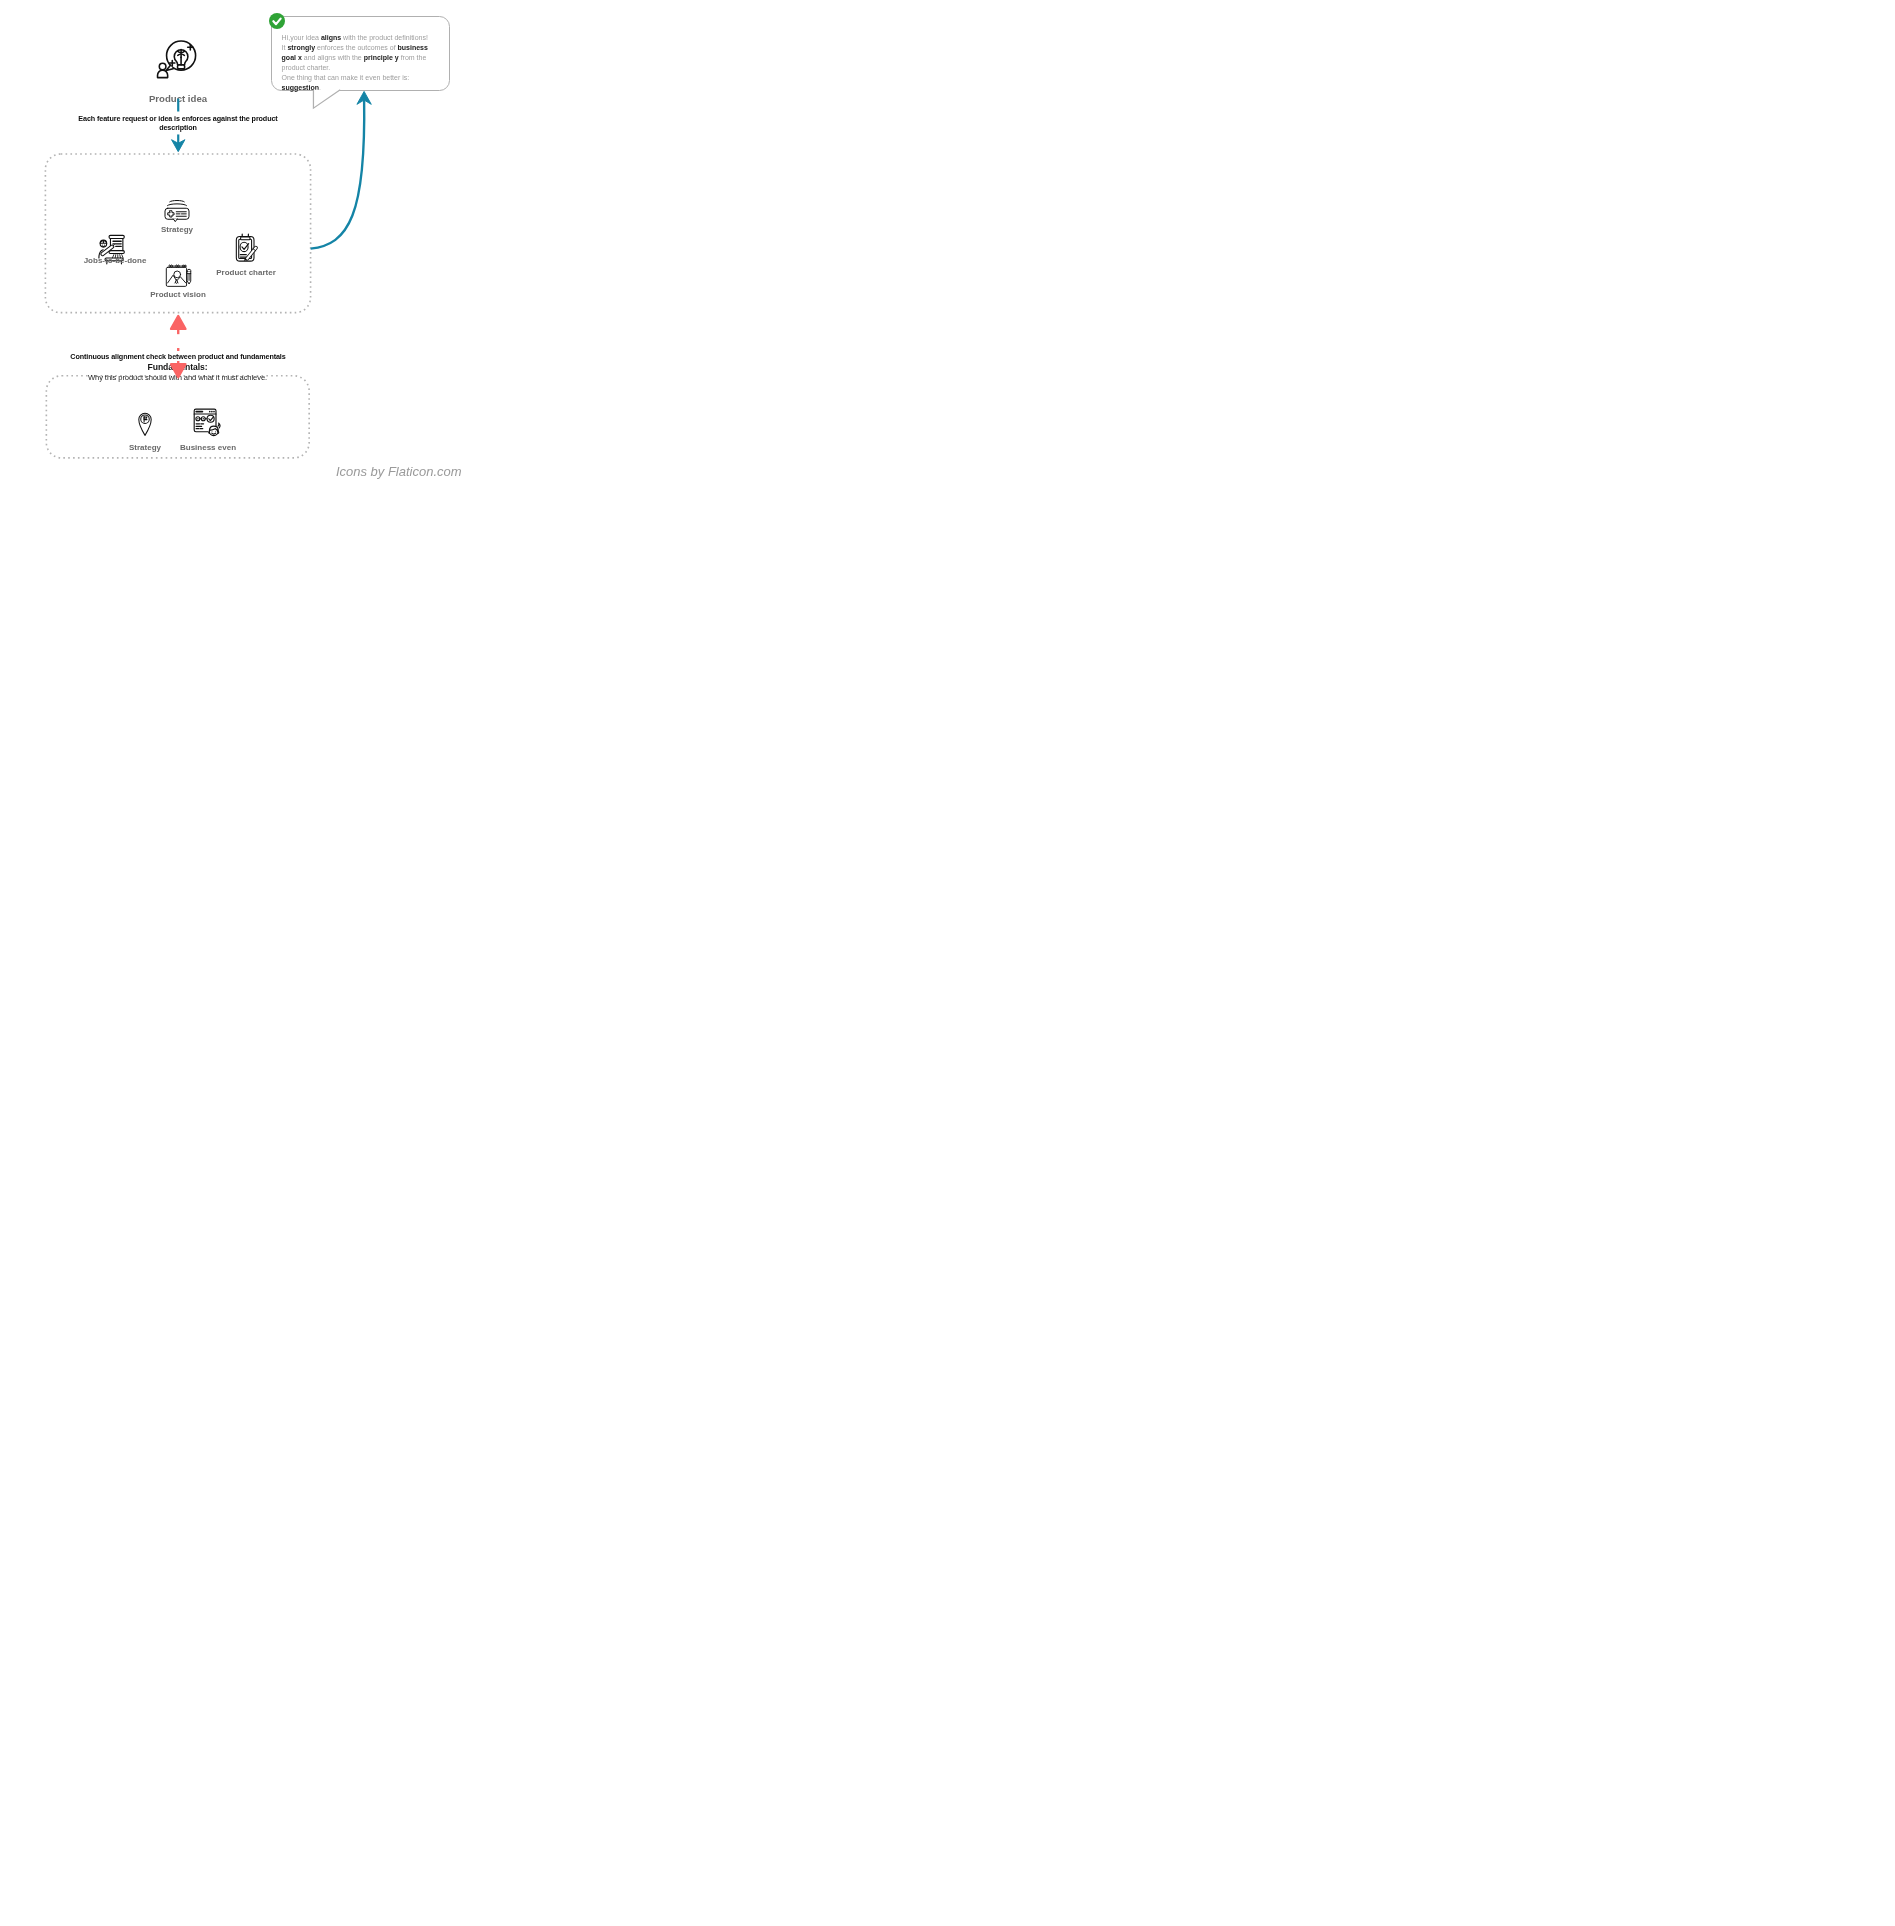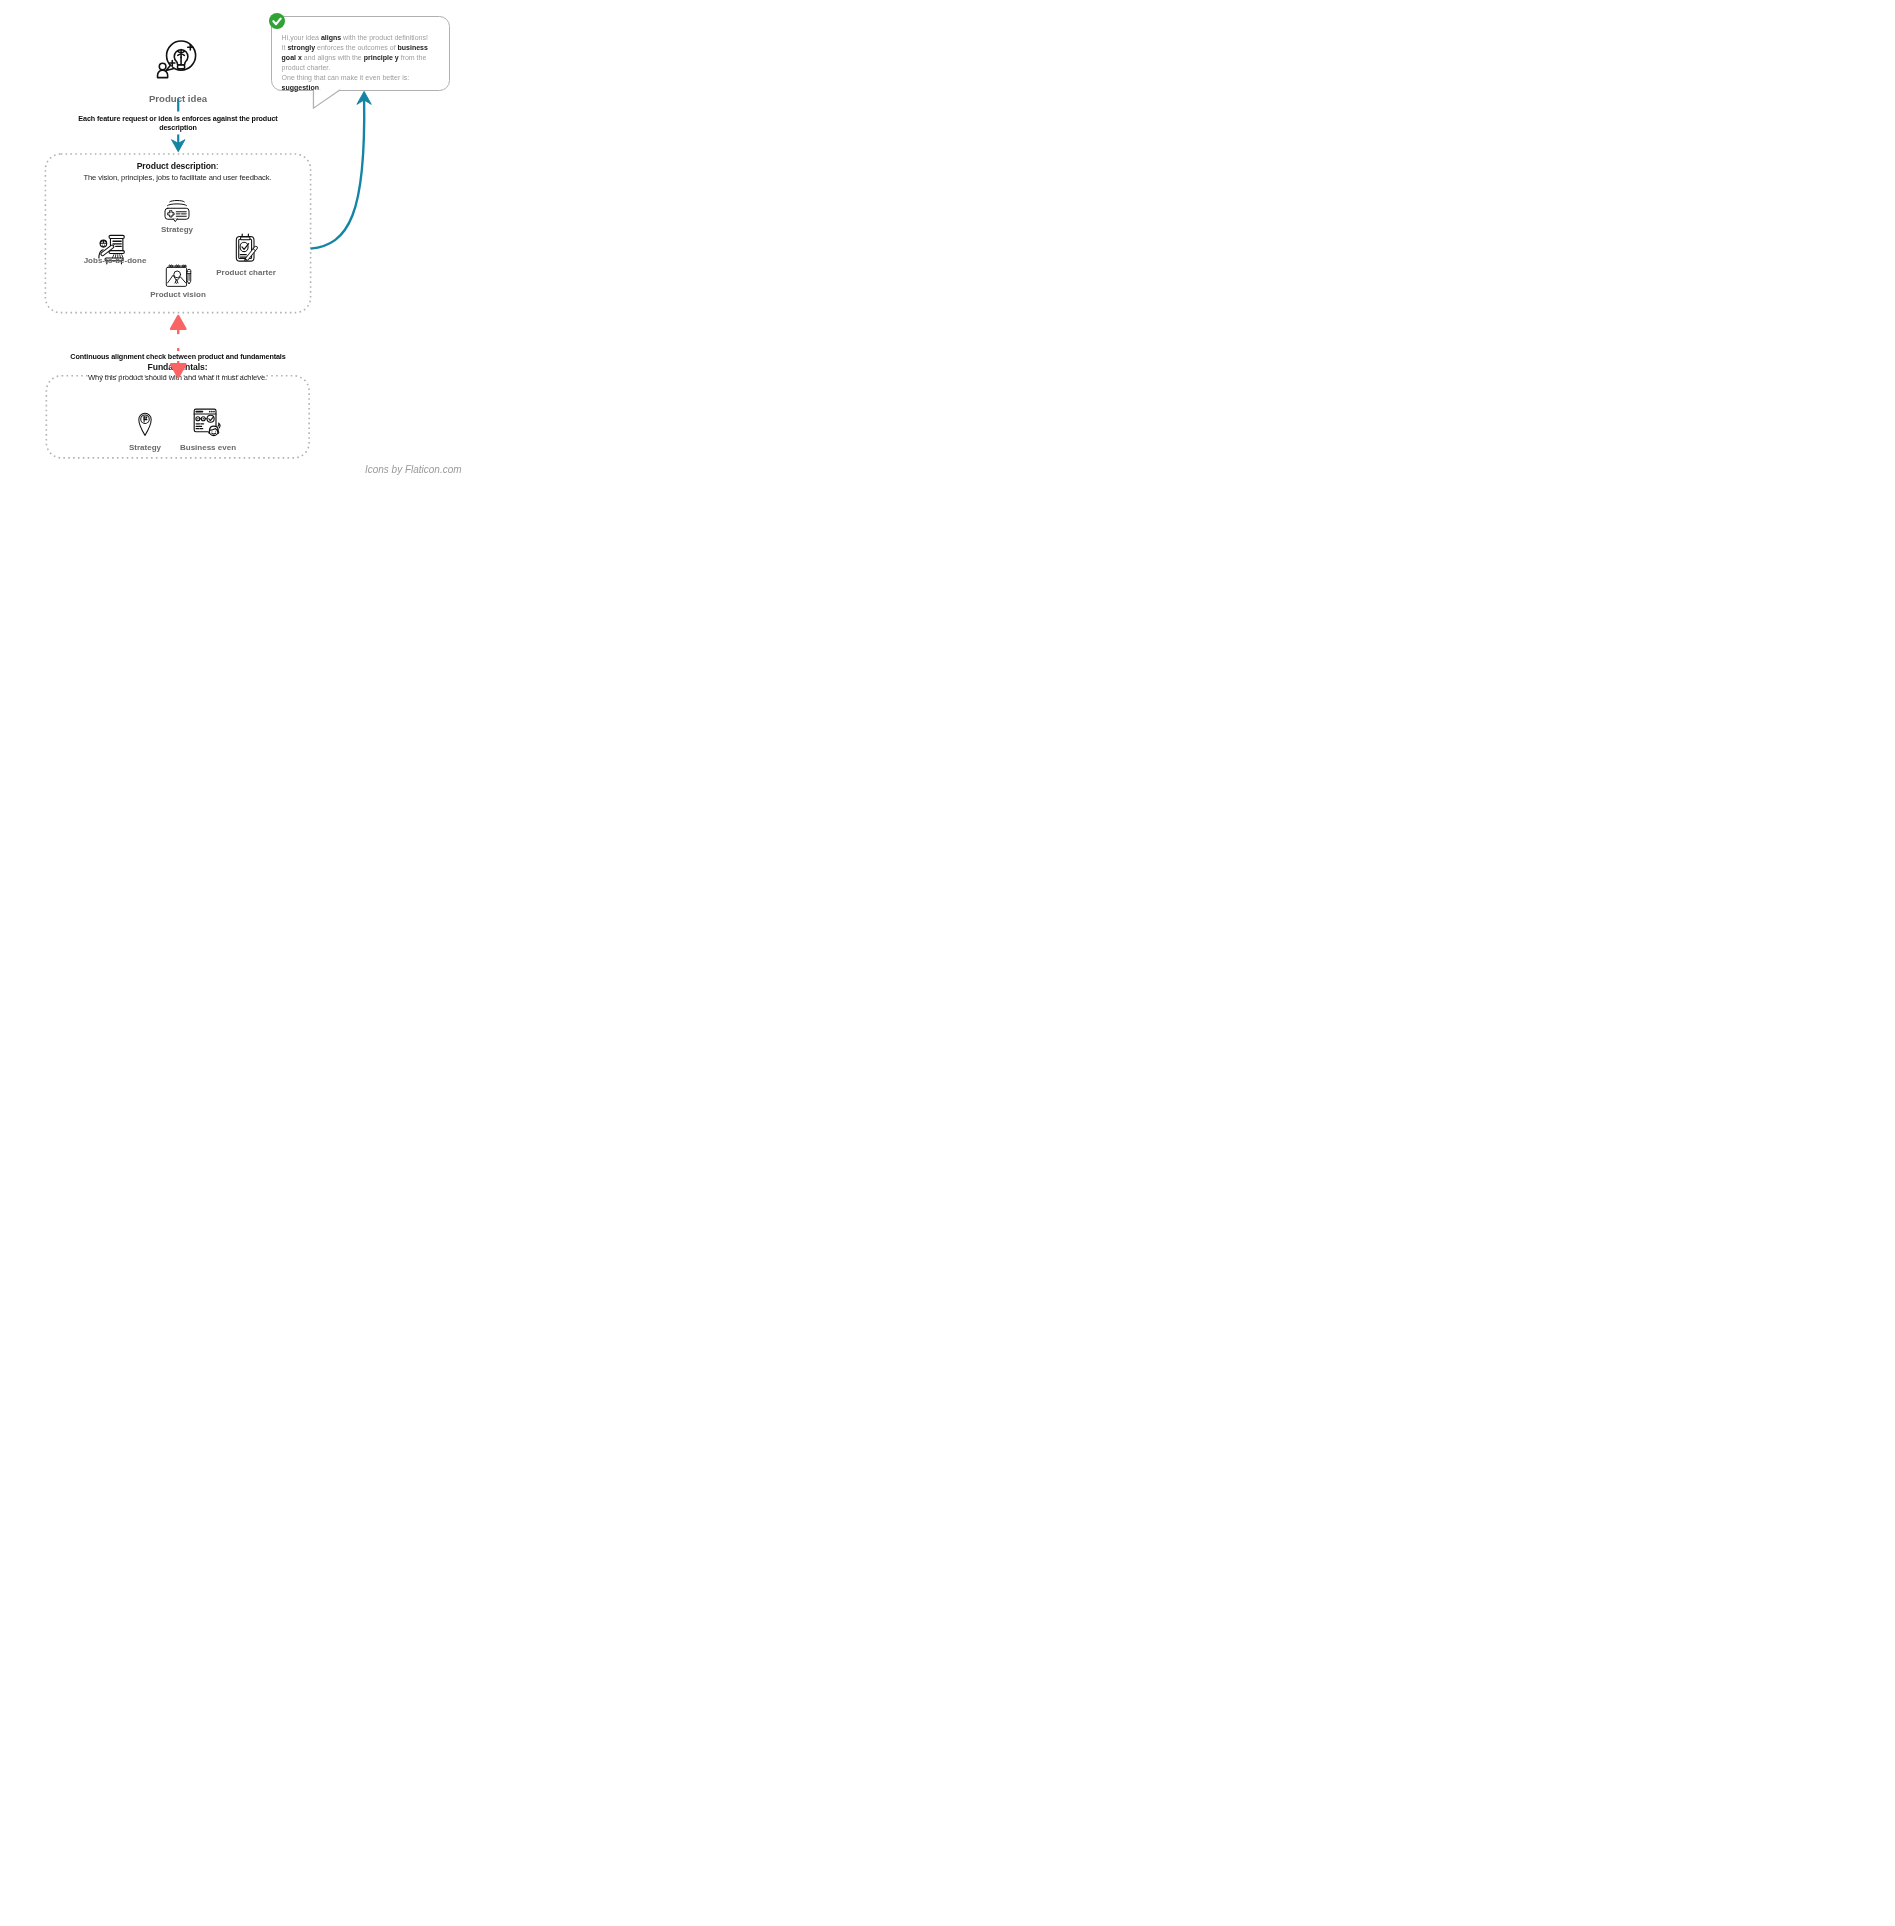--- a/index.html
+++ b/index.html
@@ -12,21 +12,21 @@
         background:#fff;padding:0.5px 2.9px;white-space:pre-line;letter-spacing:-0.1px;z-index:3;}
   .nowrap{white-space:nowrap;margin-top:16px;}
   .box-title{font-size:8.6px;font-weight:bold;color:#141414;text-align:center;letter-spacing:-0.1px;}
   .box-title .colon{font-weight:normal;}
   .box-sub{font-size:7.6px;color:#1d1d1d;text-align:center;margin-top:1.4px;letter-spacing:-0.1px;}
   .icon-label{font-size:8px;font-weight:bold;color:#6a6a6a;white-space:nowrap;z-index:2;}
   .bubble{box-sizing:border-box;border:1px solid #b0b0b0;border-radius:10.5px;background:#fff;
           padding:5.7px 6.7px 0 9.6px;font-size:7px;line-height:10px;color:#9e9e9e;white-space:pre-line;}
   .bubble strong{color:#1b1b1b;}
   .check-badge{border-radius:50%;z-index:4;}
-  .attribution{font-size:10px;font-style:italic;color:#9a9a9a;white-space:nowrap;}
+  .attribution{font-size:13px;font-style:italic;color:#9a9a9a;white-space:nowrap;}
   svg.icon{display:block;}
   .overlay{position:absolute;left:0;top:0;z-index:2;pointer-events:none;}
   .boxlayer{position:absolute;left:0;top:0;z-index:0;pointer-events:none;}
 </style>
 </head>
 <body>
 
 <div class="page">
 
   <svg class="boxlayer" width="474" height="482" viewBox="0 0 992 1008">
@@ -48,26 +48,20 @@
         <circle cx="15" cy="65" r="7.5" fill="#fff"></circle>
         <path d="M3.5 90 v-5.5 a11.5 11.5 0 0 1 23 0 V90 z" fill="#fff"></path>
       </g>
     </svg>
   </div>
   <div class="abs cx idea-label" style="left:178px;top:93px;text-align:center;">Product idea</div>
 
   <div class="abs cx anno" style="left:178px;top:113px;width:248px;">Each feature request or idea is enforces against the product
 description</div>
 
-  <div class="abs" style="left:45px;top:154px;width:265px;height:159px;">
-    <div class="box-title" style="margin-top:7.2px;">
-      <span>Product description</span><span class="colon">:</span>
-    </div>
-    <div class="box-sub">The vision, principles, jobs to facilitate and user feedback.</div>
-  </div>
 
   <div class="abs" style="left:163px;top:198px;">
     <svg class="icon" width="28" height="24" viewBox="0 0 110 96">
       <g fill="none" stroke="#111" stroke-width="4" stroke-linecap="round" stroke-linejoin="round">
         <path d="M26 15 c8 -7 50 -7 58 0"></path>
         <path d="M17 30 c9 -9 67 -9 76 0"></path>
         <rect x="7" y="41" width="96" height="44" rx="11" fill="#fff"></rect>
         <path d="M40 83.5 l8 11 l8 -11" fill="#fff"></path>
         <path d="M26 51 h9 v8 h8 v9 h-8 v8 h-9 v-8 h-8 v-9 h8 z"></path>
         <line x1="52" y1="55" x2="92" y2="55"></line>

